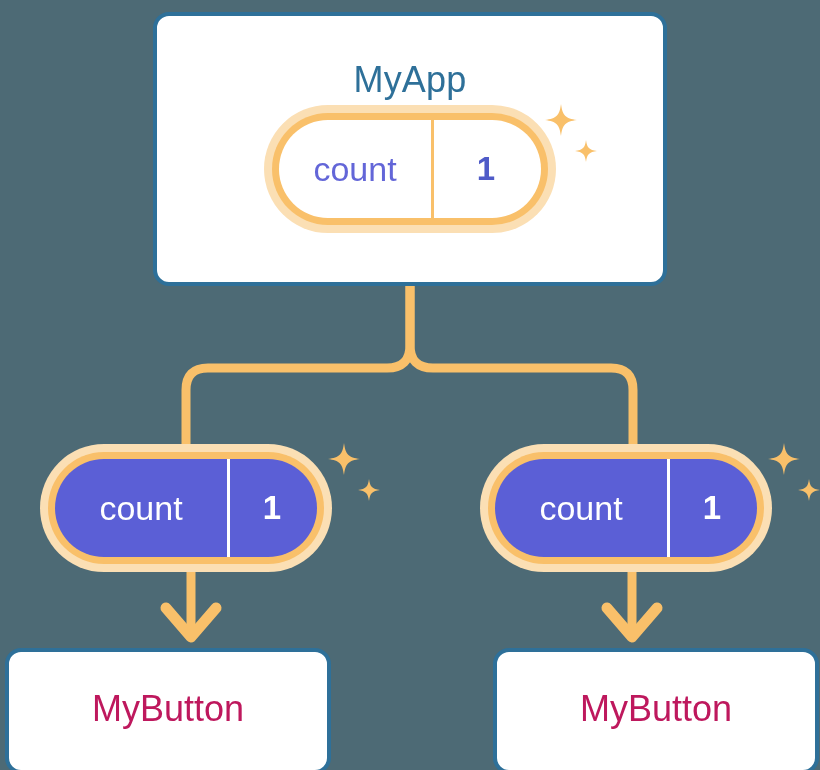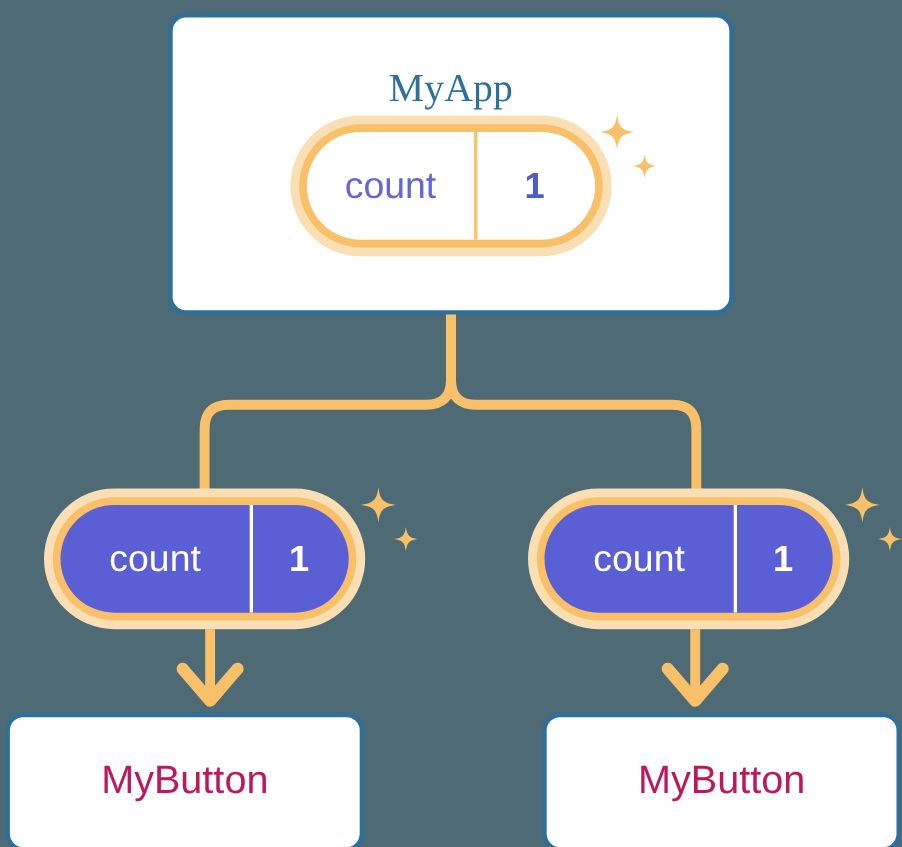--- a/index.html
+++ b/index.html
@@ -33,21 +33,20 @@
     background: #ffffff;
     border: 4px solid #2e7099;
     border-radius: 16px;
     box-sizing: border-box;
   }
   #myapp-box {
     left: 153px;
     top: 12px;
     width: 514px;
     height: 274px;
-    font-family: Liberation Serif, serif;
   }
   .comp-title {
     position: absolute;
     left: 0;
     right: 0;
     text-align: center;
     color: #2e7099;
     font-size: 36px;
     font-weight: 400;
     letter-spacing: 0.2px;

